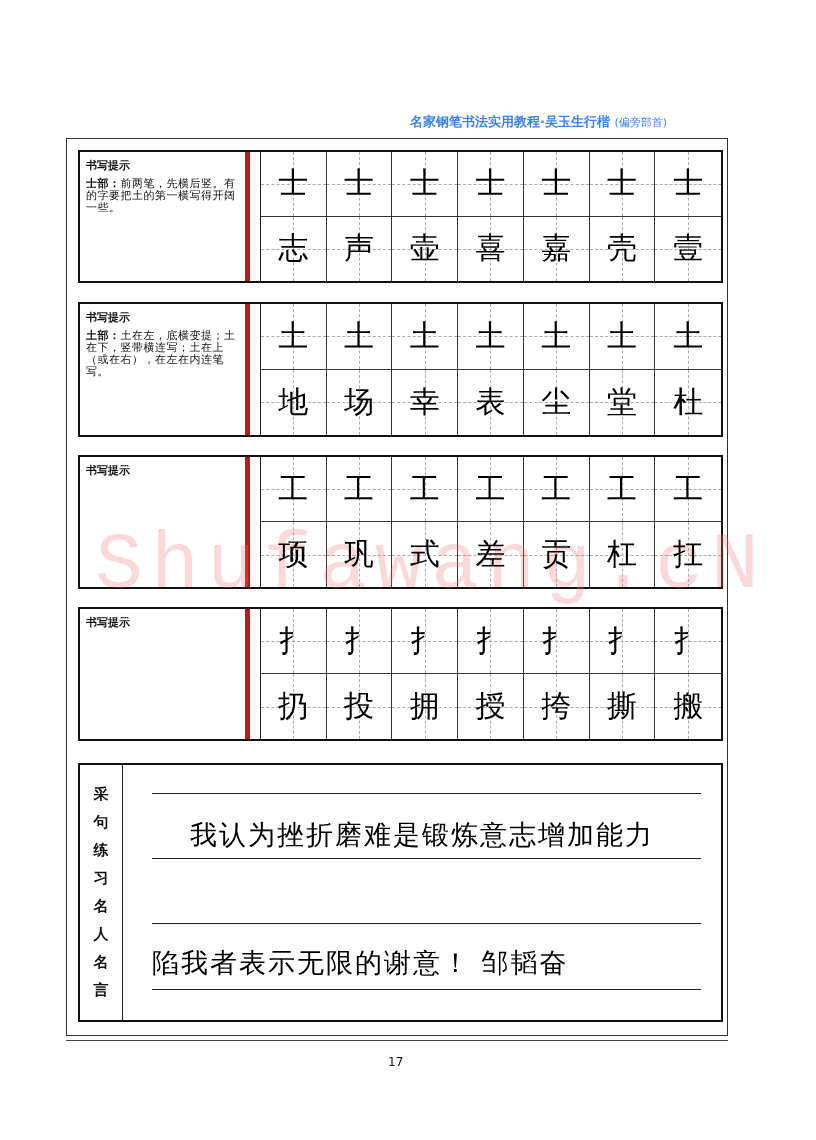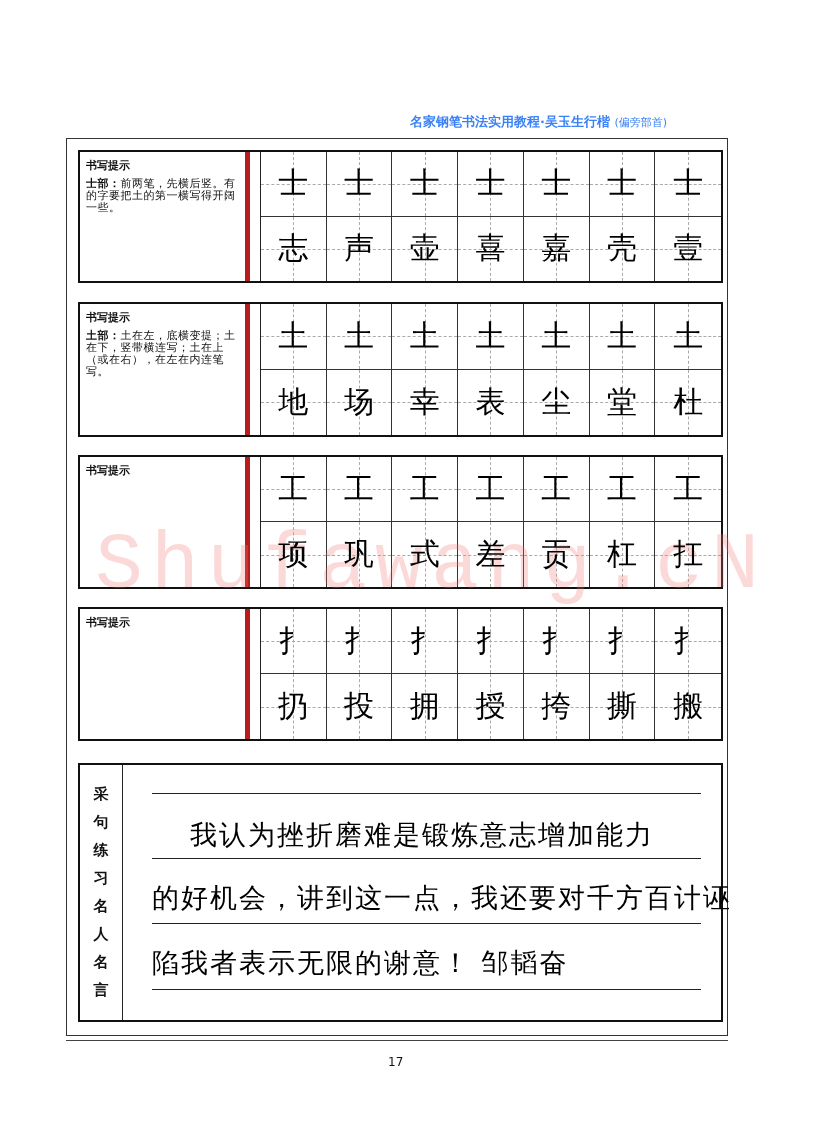--- a/index.html
+++ b/index.html
@@ -293,21 +293,20 @@
     <span>习</span>
     <span>名</span>
     <span>人</span>
     <span>名</span>
     <span>言</span>
   </div>
   <div class="lines">
     <div class="rule" style="top:28px;"></div>
     <div class="quote-line" style="top:52px;padding-left:38px;">我认为挫折磨难是锻炼意志增加能力</div>
     <div class="rule" style="top:93px;"></div>
-    <div class="quote-line" style="top:115px;">的好机会，讲到这一点，我还要对千方百计诬</div>
     <div class="rule" style="top:158px;"></div>
     <div class="quote-line" style="top:180px;">陷我者表示无限的谢意！  邹韬奋</div>
     <div class="rule" style="top:224px;"></div>
   </div>
 </div>
 
 <div class="watermark">Shufawang.cN</div>
 
 <div class="foot-rule" style="top:1040px;"></div>
 <div class="page-num">17</div>

